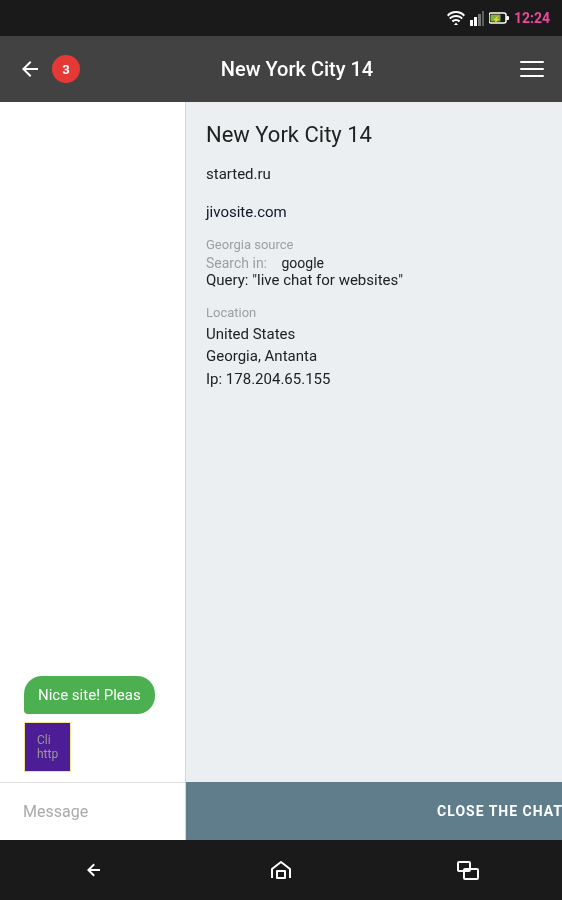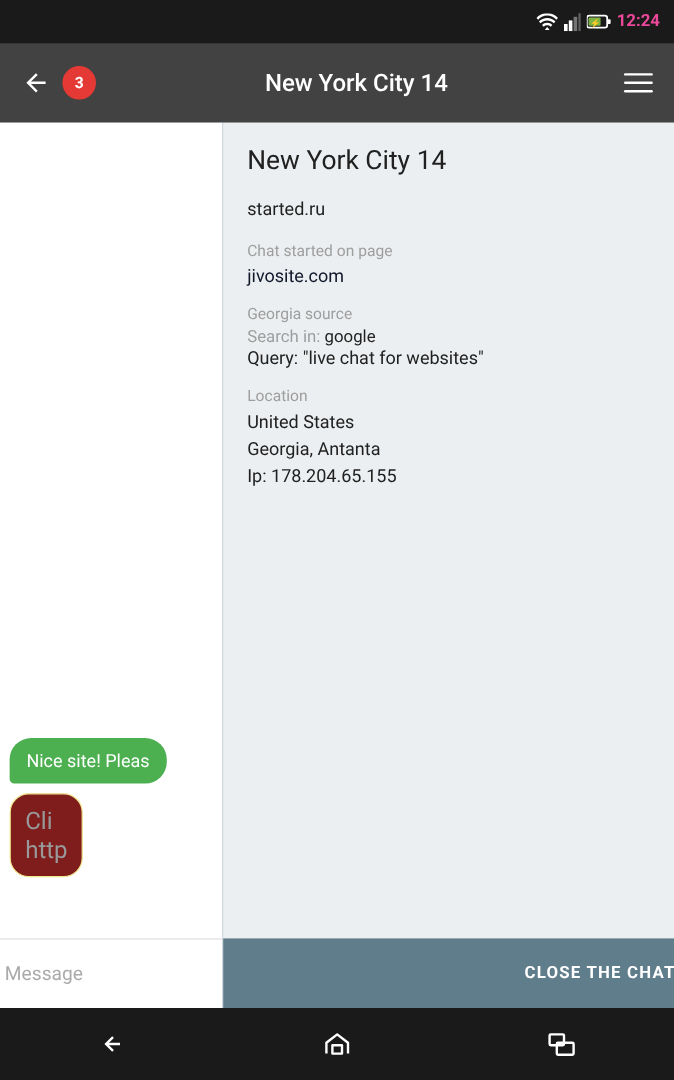--- a/index.html
+++ b/index.html
@@ -107,58 +107,57 @@
       height: 100%;
       background: #fff;
       display: flex;
       flex-direction: column;
       position: relative;
       overflow: hidden;
     }
 
     .chat-messages {
       flex: 1;
-      padding: 10px 8px;
+      padding: 10px 24px;
       display: flex;
       flex-direction: column;
       justify-content: flex-end;
       gap: 8px;
       margin-top: 16px;
     }
 
     .bubble-green {
       background: #4caf50;
       color: #fff;
       border-radius: 18px 18px 18px 4px;
       padding: 10px 14px;
       font-size: 15px;
       max-width: 160px;
       align-self: flex-start;
       word-break: break-word;
     }
 
     .bubble-yellow {
-      background: #7f1d1d;
+      background: #4c1d95;
       border: 1px solid #f0e68c;
-      border-radius: 16px;
+      border-radius: 1px;
       padding: 10px 12px;
-      font-size: 20px;
+      font-size: 12px;
       color: #999;
       max-width: 160px;
       align-self: flex-start;
       word-break: break-word;
     }
 
     .message-input-area {
       height: 58px;
       border-top: 1px solid #e0e0e0;
       display: flex;
       align-items: center;
-      padding: 0 4px;
-      margin-top: 41px;
+      padding: 0 23px;
     }
     .message-placeholder {
       color: #aaa;
       font-size: 16px;
     }
 
     
     .info-panel {
       width: 377px;
       height: 100%;
@@ -318,28 +317,27 @@
   <div class="info-panel">
     <div class="info-scroll">
 
       <div class="info-title">New York City 14</div>
 
       <div class="info-section">
         <div class="info-value">started.ru</div>
       </div>
 
       <div class="info-section">
-        <div class="info-label">Chat started on page</div>
         <a class="info-link" href="#">jivosite.com</a>
       </div>
 
       <div class="info-section">
         <div class="info-label">Georgia source</div>
         <div class="info-muted">
-          Search in: <span style="color:#212121;">google</span>
+          Search in: <span style="color:#212121;margin-left:11px;">google</span>
         </div>
         <div class="info-bold">Query: "live chat for websites"</div>
       </div>
 
       <div class="info-section">
         <div class="info-label">Location</div>
         <div class="info-value">United States</div>
         <div class="info-value">Georgia, Antanta</div>
         <div class="info-value">Ip: 178.204.65.155</div>
       </div>

